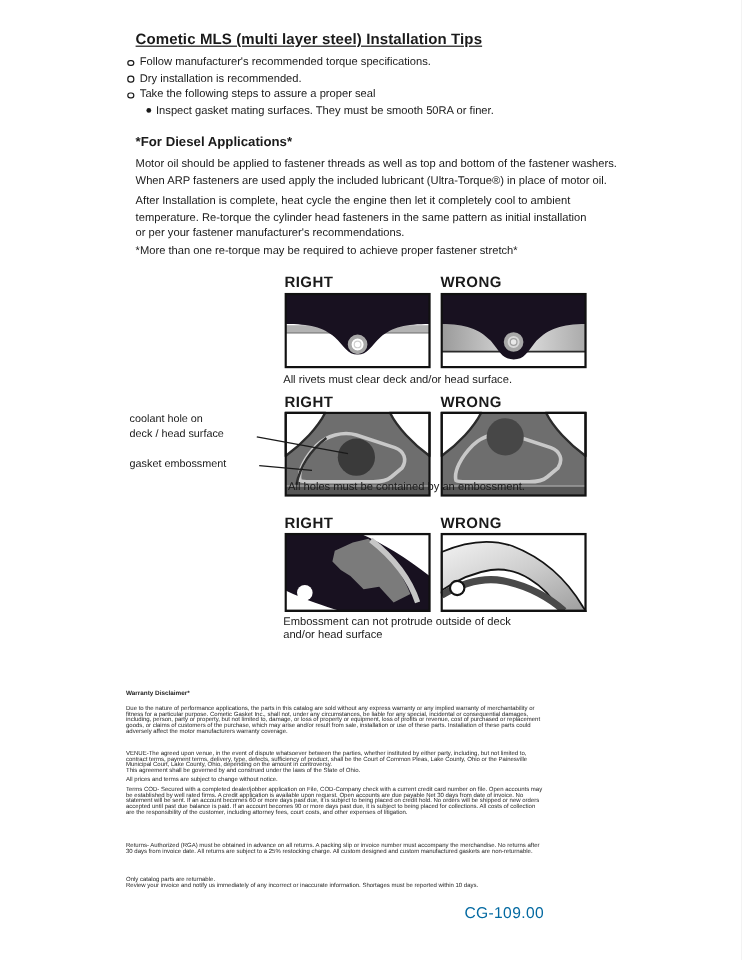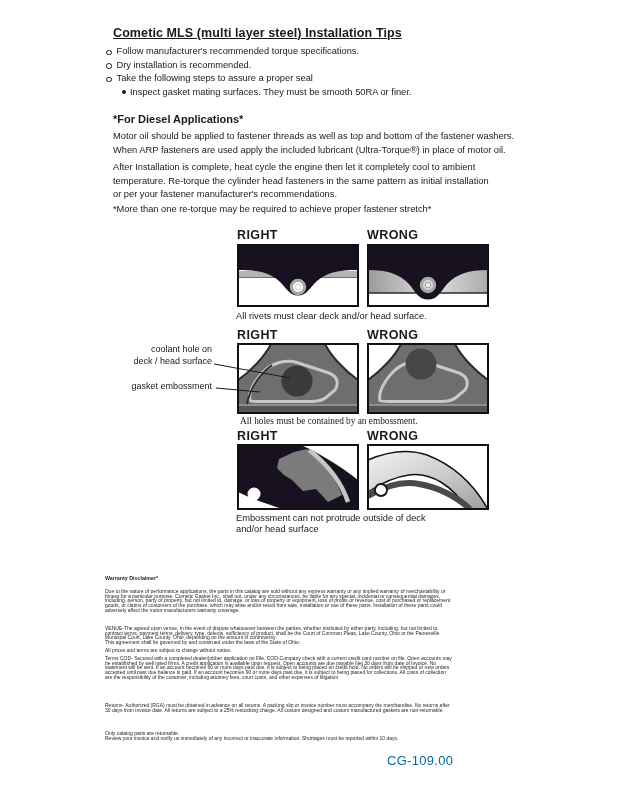--- a/index.html
+++ b/index.html
@@ -21,21 +21,21 @@
   .bullets{font-size:9.3px;}
   .b-row{display:flex;align-items:flex-start;gap:5px;line-height:13.5px;}
   .b-row.sub{margin-left:16px;gap:4px;}
   .ob{width:3.5px;height:3.5px;border:1px solid #1a1a1a;border-radius:50%;margin-top:4.6px;flex:none;}
   .fb{width:4px;height:4px;background:#1a1a1a;border-radius:50%;margin-top:4.6px;flex:none;}
   .h2{font-size:11px;font-weight:700;}
   .body-par{font-size:9.3px;line-height:13.5px;}
   .ln{white-space:nowrap;}
   .dg-head{font-size:12.5px;font-weight:700;letter-spacing:.4px;text-align:left;}
   .caption{font-size:9.3px;font-weight:500;line-height:11px;}
-  .lbl{font-size:9px;line-height:11.5px;text-align:right;}
+  .lbl{font-size:9px;line-height:11.5px;text-align:left;}
   .fp{font-size:5px;line-height:4.7px;color:#1f1f1f;}
   .fp .ln{white-space:nowrap;}
   .fp-head{font-size:5.3px;font-weight:700;}
   .pageno{font-size:13px;color:#0369a1;letter-spacing:.3px;}
   svg{display:block;}
 </style>
 </head>
 <body>
 
 <div class="page">
@@ -138,21 +138,21 @@
       <path d="M1,1 H34 C28,13 15,27 1,37 Z" fill="#ffffff" stroke="#2b2b2b" stroke-width="2" stroke-linejoin="round"></path>
       <path d="M121,1 H88 C94,13 107,27 121,37 Z" fill="#ffffff" stroke="#2b2b2b" stroke-width="2" stroke-linejoin="round"></path>
       <rect x="1" y="62" width="120" height="8" fill="#565656"></rect>
       <line x1="1" y1="62" x2="121" y2="62" stroke="#9e9e9e" stroke-width="1.3"></line>
       <path d="M13,57.5 C11,50 17,38 27,28 C35,20 49,16 60,19.5 L92,30 C100,33 102.5,40 98,47 L89,54.5 C85.5,57.5 80,58.5 74,58.5 L22,58.5 C16,58.5 14,58.5 13,57.5 Z" fill="none" stroke="#c8c8c8" stroke-width="3"></path>
       <circle cx="54" cy="21" r="15.5" fill="#474747"></circle>
       <rect x="1" y="1" width="120" height="69" fill="none" stroke="#111111" stroke-width="2"></rect>
     </svg>
   </div>
 
-  <div class="abs caption" style="left:240px;top:416px;font-family:Liberation Serif, serif;">All holes must be contained by an embossment.</div>
+  <div class="abs caption" style="left:240px;top:400px;">All holes must be contained by an embossment.</div>
 
   <div class="abs dg-head" style="left:237px;top:429px;width:122px;">RIGHT</div>
   <div class="abs dg-head" style="left:367px;top:429px;width:122px;">WRONG</div>
 
   <div class="abs" style="left:237px;top:444px;">
     <svg width="122" height="66" viewBox="0 0 122 66">
       <rect x="1" y="1" width="120" height="64" fill="#181120"></rect>
       <path d="M64,1 H121 V36 C102,21 82,9 64,1 Z" fill="#ffffff"></path>
       <path d="M1,48 C18,56 33,61 46,65 L1,65 Z" fill="#ffffff"></path>
       <path d="M42,15 L57,8 L70,5 C86,18 98,33 105,51 L91,58 L79,45 L66,47 L55,36 L47,31 L40,24 Z" fill="#7b7b7b"></path>

